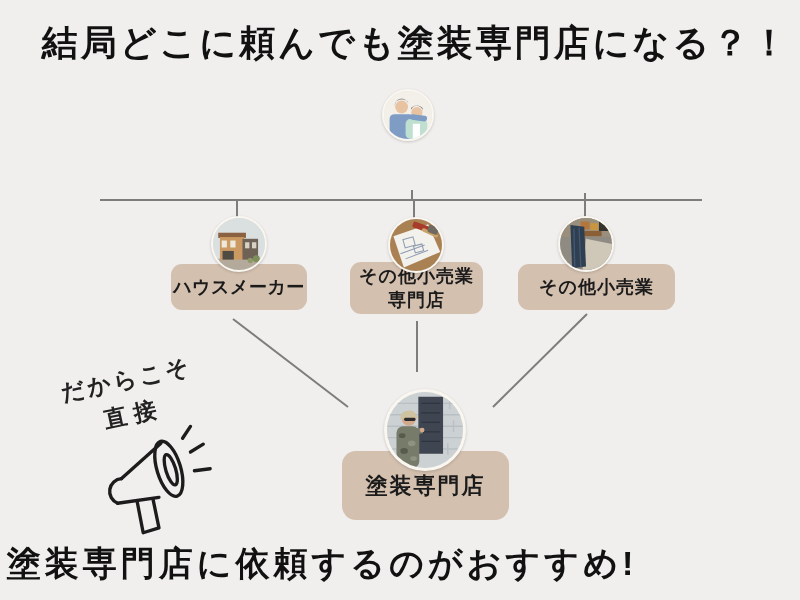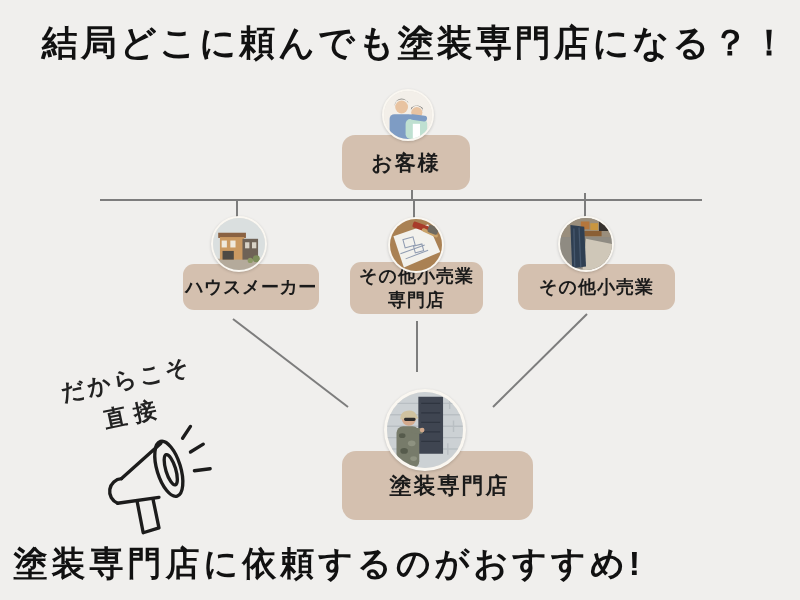--- a/index.html
+++ b/index.html
@@ -20,31 +20,31 @@
     border:2px solid #faf7f1;box-shadow:0 1px 3px rgba(0,0,0,0.18);
     background:#e8e4de;
   }
   .circle svg{display:block;width:100%;height:100%;}
   .nbox{
     position:absolute;z-index:2;background:#d4c0af;border-radius:11px;
     display:flex;flex-direction:column;align-items:center;justify-content:center;
     font-weight:bold;color:#1b1b1b;text-align:center;
   }
   .box-customer{left:342px;top:135px;width:128px;height:55px;font-size:21px;letter-spacing:2px;border-radius:13px;}
-  .box-house  {left:183px;top:264px;width:136px;height:46px;font-size:18px;letter-spacing:0.5px;}
+  .box-house  {left:171px;top:264px;width:136px;height:46px;font-size:18px;letter-spacing:0.5px;}
   .box-reform {left:350px;top:262px;width:133px;height:52px;font-size:18px;letter-spacing:1px;line-height:24px;}
   .box-retail {left:518px;top:264px;width:157px;height:46px;font-size:18px;letter-spacing:1px;}
-  .box-painter{left:342px;top:451px;width:167px;height:69px;font-size:22px;letter-spacing:2px;border-radius:14px;padding-left:24px;}
+  .box-painter{left:342px;top:451px;width:167px;height:69px;font-size:22px;letter-spacing:2px;border-radius:14px;}
   .c-customer{left:382px;top:89px;width:48px;height:48px;}
   .c-house  {left:211px;top:216px;width:52px;height:52px;}
   .c-reform {left:388px;top:217px;width:52px;height:52px;}
   .c-retail {left:558px;top:216px;width:52px;height:52px;}
   .c-painter{left:384px;top:389px;width:76px;height:76px;border-width:3px;}
   .footer{
-    position:absolute;top:541px;left:0;width:644px;text-align:right;
+    position:absolute;top:541px;left:0;width:644px;text-align:center;
     font-size:34px;font-weight:900;letter-spacing:4px;color:#111;
   }
   .callout{position:absolute;left:45px;top:364px;width:170px;z-index:3;
     transform:rotate(-12deg);text-align:center;font-weight:700;color:#222;}
   .callout .l1{display:block;font-size:23px;letter-spacing:3px;}
   .callout .l2{display:block;font-size:23px;letter-spacing:7px;margin-top:4px;}
   .megaphone{position:absolute;left:92px;top:424px;width:128px;height:124px;z-index:3;}
 </style>
 </head>
 <body>
@@ -71,23 +71,20 @@
       <rect width="60" height="60" fill="#f3efe9"></rect>
       <rect x="7" y="29" width="30" height="31" rx="6" fill="#7e9cc4"></rect>
       <circle cx="22" cy="20" r="8" fill="#e8c3a1"></circle>
       <path d="M 13,19 A 9,9 0 0 1 31,18 L 30,13 Q 22,8 15,13 Z" fill="#9b9a95"></path>
       <rect x="27" y="35" width="27" height="25" rx="6" fill="#bfe0d1"></rect>
       <rect x="36" y="41" width="9" height="19" fill="#ffffff"></rect>
       <circle cx="41" cy="27" r="7" fill="#e8c3a1"></circle>
       <path d="M 33,27 A 8,8 0 0 1 49,26 L 48,21 Q 41,15 34,21 Z" fill="#6b6660"></path>
       <rect x="32" y="30" width="22" height="7" rx="3.5" transform="rotate(8 43 33)" fill="#7e9cc4"></rect>
     </svg>
-  </div>
-  <div class="nbox box-customer">
-    <span>お客様</span>
   </div>
 
   <div class="circle c-house">
     <svg viewBox="0 0 60 60">
       <rect width="60" height="60" fill="#dadfdf"></rect>
       <rect x="0" y="47" width="60" height="13" fill="#b4aa9b"></rect>
       <rect x="6" y="17" width="32" height="6" fill="#8a6242"></rect>
       <rect x="8" y="22" width="28" height="26" fill="#cb9a62"></rect>
       <rect x="10" y="26" width="6" height="8" fill="#efe9dd"></rect>
       <rect x="20" y="26" width="6" height="8" fill="#efe9dd"></rect>

